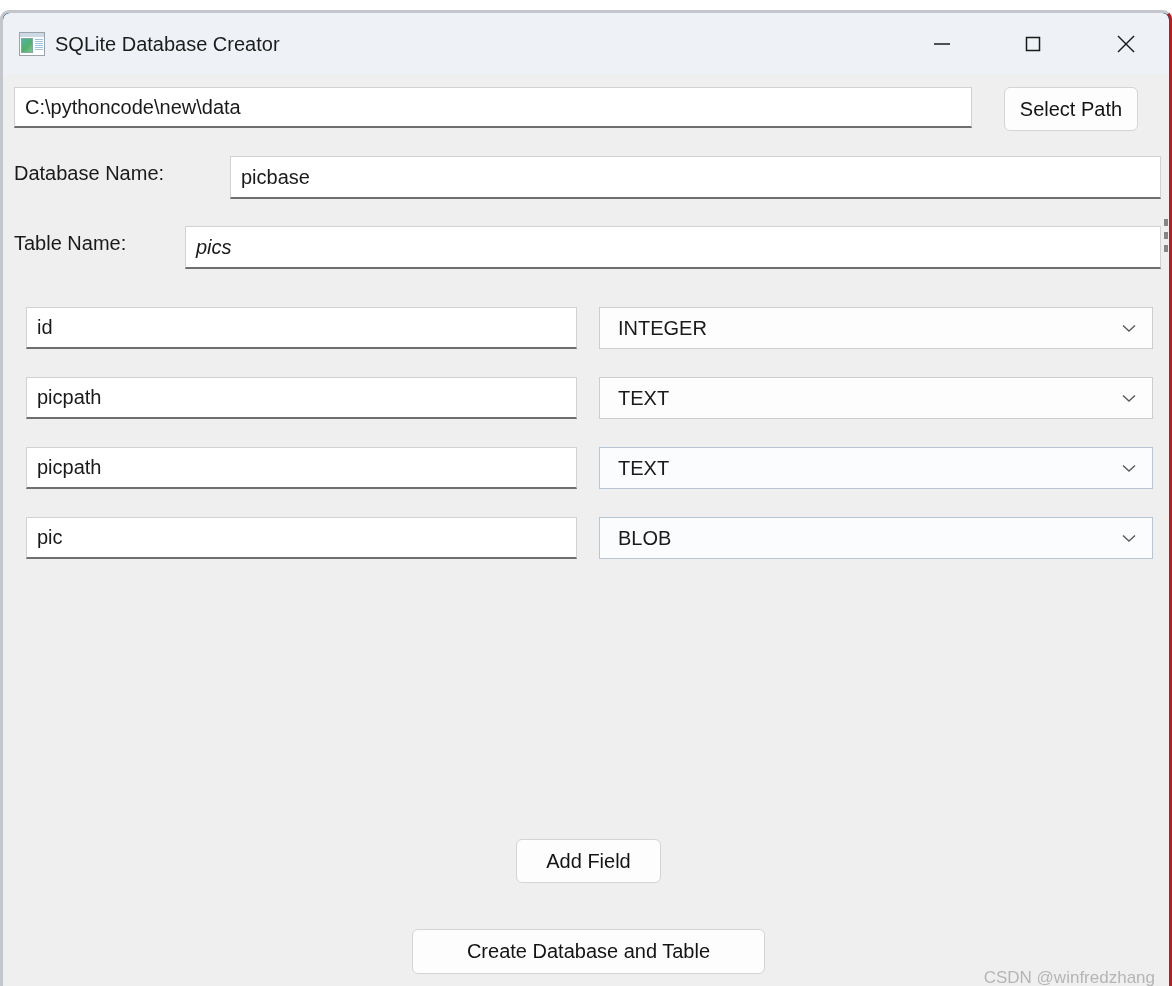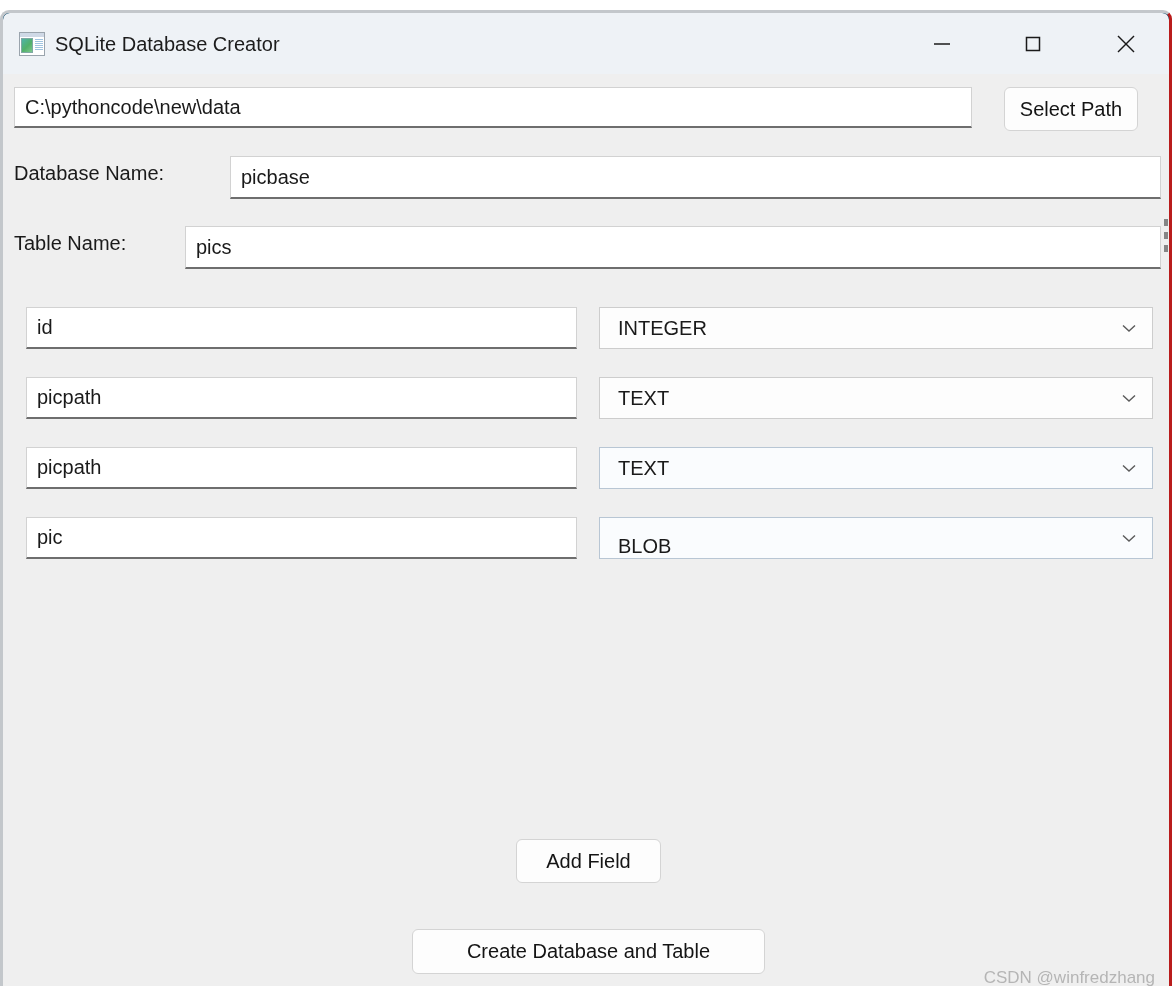--- a/index.html
+++ b/index.html
@@ -257,21 +257,21 @@
     <div class="tinput" style="left:11px; top:13px; width:958px; height:41px;" title="">C:\pythoncode\new\data</div>
 
     <div class="pbtn" style="left:993px; top:13px; width:134px; height:44px;margin-left:8px;">Select Path</div>
 
     <div class="flabel" style="left:11px; top:88px;">Database Name:</div>
 
     <div class="tinput" style="left:227px; top:82px; width:931px; height:43px;">picbase</div>
 
     <div class="flabel" style="left:11px; top:158px;">Table Name:</div>
 
-    <div class="tinput" style="left:182px; top:152px; width:976px; height:43px;">pics</div>
+    <div class="tinput" style="left:182px; top:152px; width:976px; height:43px;font-style:italic;">pics</div>
 
     <div class="tinput" style="left:23px; top:233px; width:551px; height:42px;">id</div>
     <div class="cbox" style="left:596px; top:233px; width:554px; height:42px;">
       <span>INTEGER</span>
       <svg class="chev" viewBox="0 0 18 18">
         <polyline points="3,6.5 9,12 15,6.5" fill="none" stroke="#5a5a5a" stroke-width="1.4"></polyline>
       </svg>
     </div>
 
     <div class="tinput" style="left:23px; top:303px; width:551px; height:42px;">picpath</div>
@@ -284,21 +284,21 @@
 
     <div class="tinput" style="left:23px; top:373px; width:551px; height:42px;">picpath</div>
     <div class="cbox tinted" style="left:596px; top:373px; width:554px; height:42px;">
       <span>TEXT</span>
       <svg class="chev" viewBox="0 0 18 18">
         <polyline points="3,6.5 9,12 15,6.5" fill="none" stroke="#5a5a5a" stroke-width="1.4"></polyline>
       </svg>
     </div>
 
     <div class="tinput" style="left:23px; top:443px; width:551px; height:42px;">pic</div>
-    <div class="cbox tinted" style="left:596px; top:443px; width:554px; height:42px;align-items:flex-end;">
+    <div class="cbox tinted" style="left:596px; top:443px; width:554px; height:42px;">
       <span>BLOB</span>
       <svg class="chev" viewBox="0 0 18 18">
         <polyline points="3,6.5 9,12 15,6.5" fill="none" stroke="#5a5a5a" stroke-width="1.4"></polyline>
       </svg>
     </div>
 
     <div class="pbtn" style="left:409px; top:855px; width:353px; height:45px;">Create Database and Table</div>
 
     <div class="pbtn" style="left:513px; top:765px; width:145px; height:44px;">Add Field</div>
 

